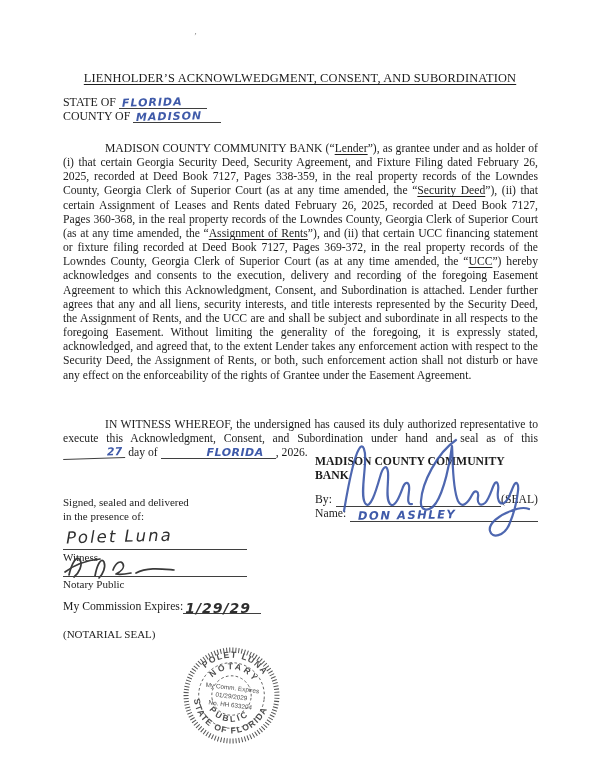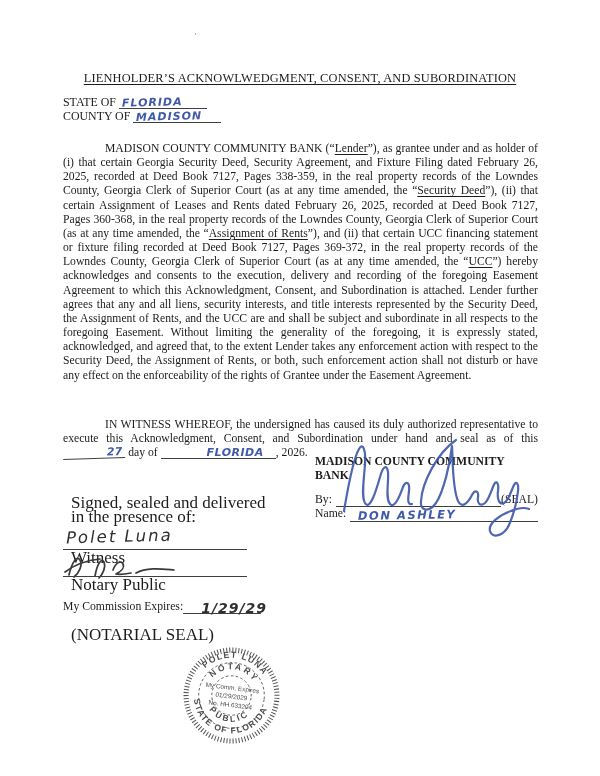--- a/index.html
+++ b/index.html
@@ -38,26 +38,26 @@
   .hw-day  { font-size:11px; border-bottom:1.2px solid #3f3f3f; padding:0 3px 0 2px; transform:rotate(-2deg); }
   .hw-month{ font-size:11px; border-bottom:1.2px solid #3f3f3f; padding:0 12px 0 4px; letter-spacing:.5px; }
   .company { left:315px; width:223px; font-weight:bold; font-size:11.7px; line-height:13.8px; }
   .sigrow {
     left:315px; width:223px; height:14px; display:flex; align-items:flex-end;
     font-size:11.7px; line-height:14px; white-space:nowrap;
   }
   .sigrow .lbl { margin-right:4px; }
   .sigrow .blank { flex:1; height:14px; }
   .sigrow .hwval { position:absolute; left:8px; bottom:-1px; font-size:11.5px; letter-spacing:1.5px; transform:rotate(-1deg); }
-  .left-col { font-size:17px; line-height:13.8px;margin-left:8px; }
+  .left-col { font-size:11px; line-height:13.8px; }
   .hline { position:absolute; height:0; border-top:1.2px solid #3f3f3f; }
   .witness-name { font-size:16.5px; letter-spacing:2px; transform:rotate(-1.5deg); font-weight:normal; }
   .comm-row { left:63px; height:15px; display:flex; align-items:flex-end; font-size:11.7px; line-height:15px; }
   .comm-row .blank { width:78px; height:15px; }
-  .comm-row .hwval { position:absolute; left:2px; bottom:-2px; font-size:14px; letter-spacing:1px; font-weight:bold;margin-left:16px; }
+  .comm-row .hwval { position:absolute; left:2px; bottom:-2px; font-size:14px; letter-spacing:1px; font-weight:bold; }
   svg.sig { overflow:visible; }
   svg.sig path { fill:none; stroke-linecap:round; stroke-linejoin:round; }
   .lender-sig path { stroke:var(--ink-blue,#3f5aa9); stroke-width:2.2; opacity:.92; }
   .notary-sig path { stroke:#3a3a3a; stroke-width:1.7; }
   .seal { transform:rotate(7deg); }
   .seal .rim  { fill:none; stroke:#555; stroke-width:5; stroke-dasharray:1 2; }
   .seal .dash { fill:none; stroke:#5a5a5a; stroke-width:.9; stroke-dasharray:2.6 2.3; }
   .seal text { font-family:"Liberation Sans", sans-serif; fill:#4c4c4c; }
   .seal .outer { font-size:8.6px; letter-spacing:1.2px; font-weight:bold; text-anchor:middle; }
   .seal .inner { font-size:8.4px; letter-spacing:2.4px; font-weight:bold; text-anchor:middle; }

